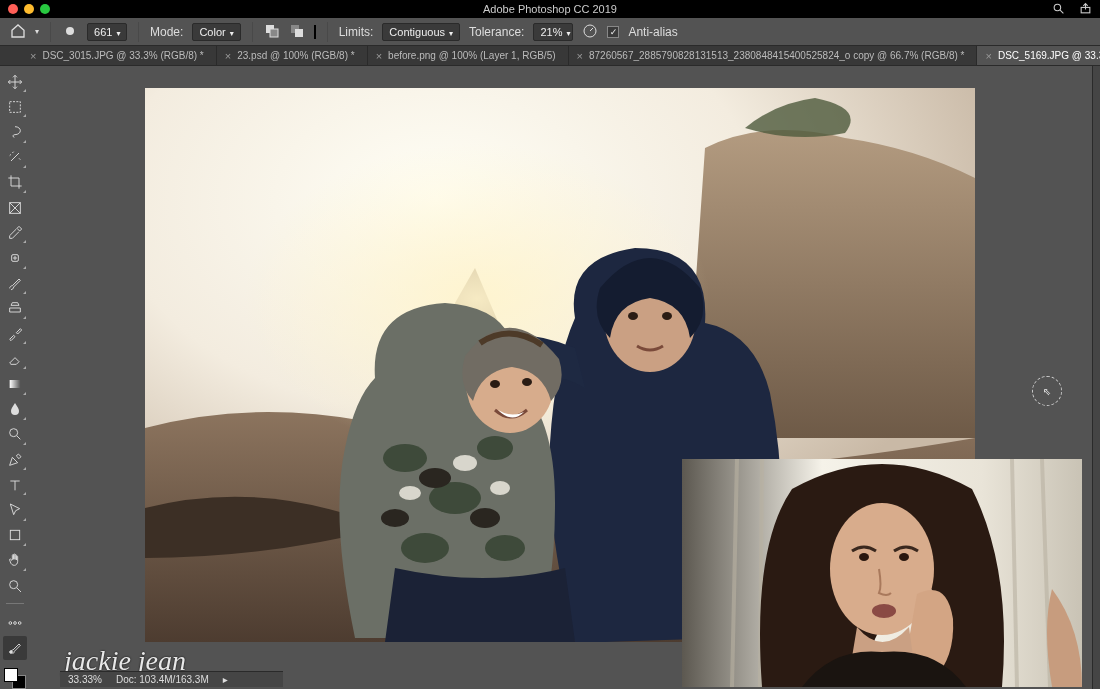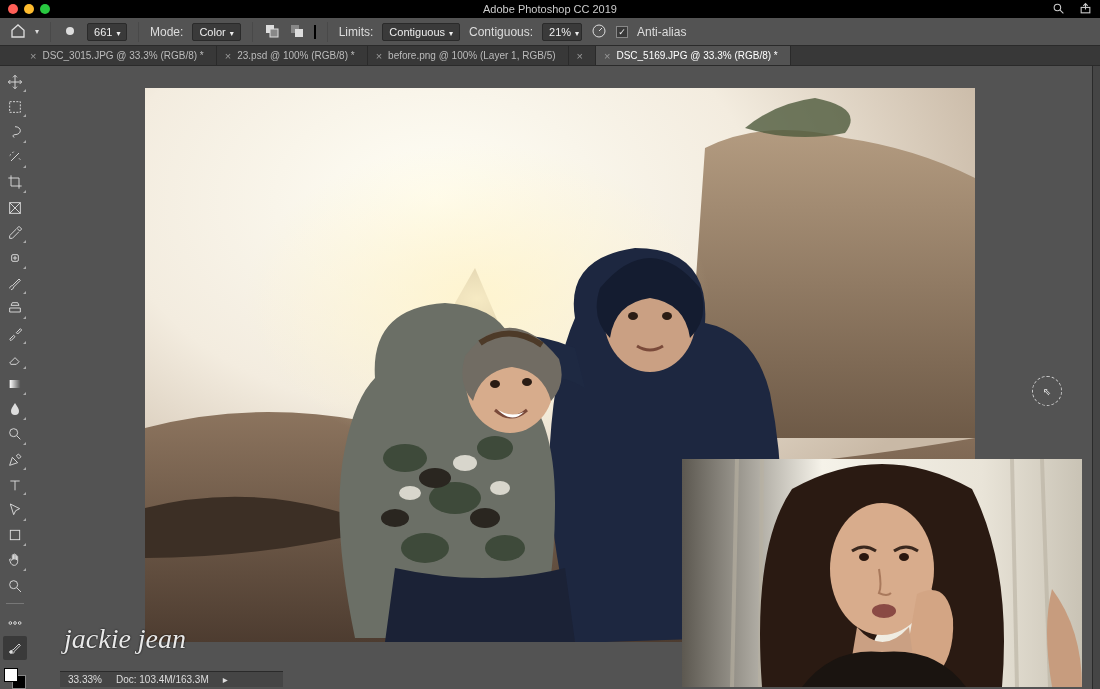--- a/index.html
+++ b/index.html
@@ -128,21 +128,21 @@
     position: absolute;
     left: 30px; bottom: 2px;
     height: 16px; background: #454545;
     display: flex; align-items: center; gap: 14px;
     padding: 0 8px; font-size: 10px; color: #ddd;
     border-top: 1px solid #2a2a2a;
     width: 223px;
   }
 
   .watermark {
-    position: absolute; left: 34px; bottom: 34px;
+    position: absolute; left: 34px; bottom: 12px;
     font-family: "Brush Script MT", cursive;
     font-size: 28px; color: #e8e8e8; font-style: italic;
     text-shadow: 0 0 2px #000;
   }
 
   
   .webcam {
     position: absolute; right: 10px; bottom: 2px;
     width: 400px; height: 228px;
     background: #222; overflow: hidden;
@@ -216,21 +216,21 @@
   </span>
   <span><span class="swatch"></span></span>
   <span class="sep"></span>
 
   <span class="label">Limits:</span>
   <span class="chip">
     <span>Contiguous</span>
     <span class="caret">▾</span>
   </span>
 
-  <span class="label">Contiguous:</span>
+  <span class="label">Tolerance:</span>
   <span class="chip mini">
     <span>21%</span>
     <span class="caret">▾</span>
   </span>
 
   <span>
     <svg width="16" height="16" viewBox="0 0 16 16" stroke="#ddd" fill="none">
         <circle cx="8" cy="8" r="6"></circle>
         <path d="M8 8l3-3"></path>
       </svg>
@@ -248,20 +248,21 @@
   <div class="tab">
     <span class="x">×</span>
     <span>23.psd @ 100% (RGB/8) *</span>
   </div>
   <div class="tab">
     <span class="x">×</span>
     <span>before.png @ 100% (Layer 1, RGB/5)</span>
   </div>
   <div class="tab">
     <span class="x">×</span>
+    <span>87260567_2885790828131513_2380848415400525824_o copy @ 66.7% (RGB/8) *</span>
   </div>
   <div class="tab active">
     <span class="x">×</span>
     <span>DSC_5169.JPG @ 33.3% (RGB/8) *</span>
   </div>
 </div>
 
 <div class="main">
 
   <div class="toolstrip">

